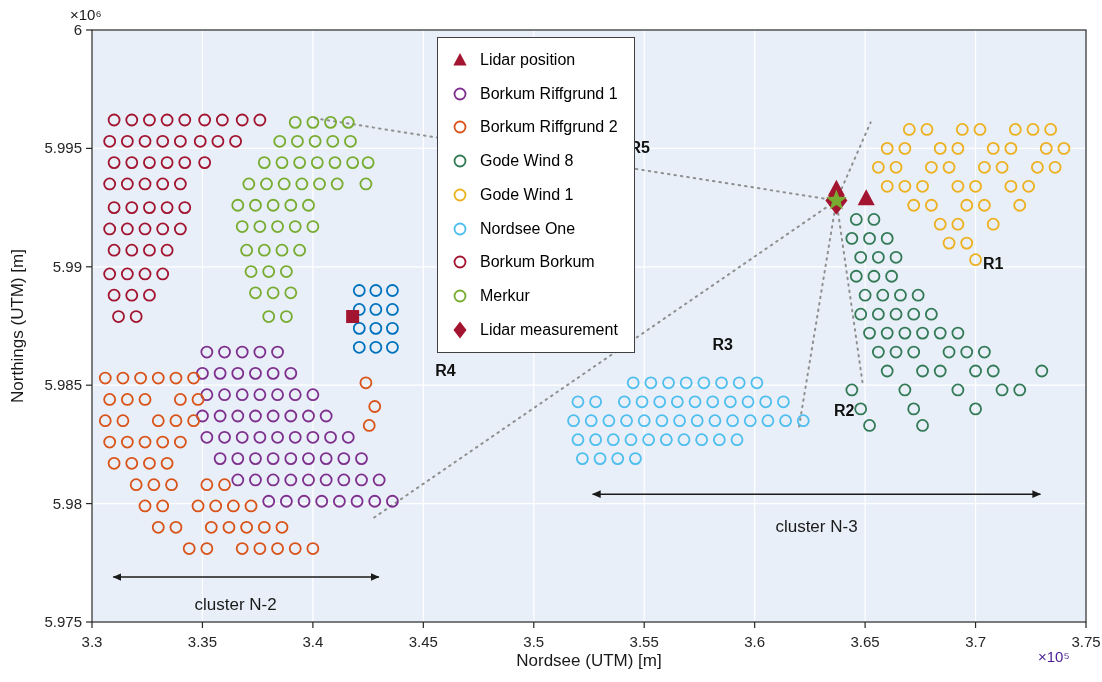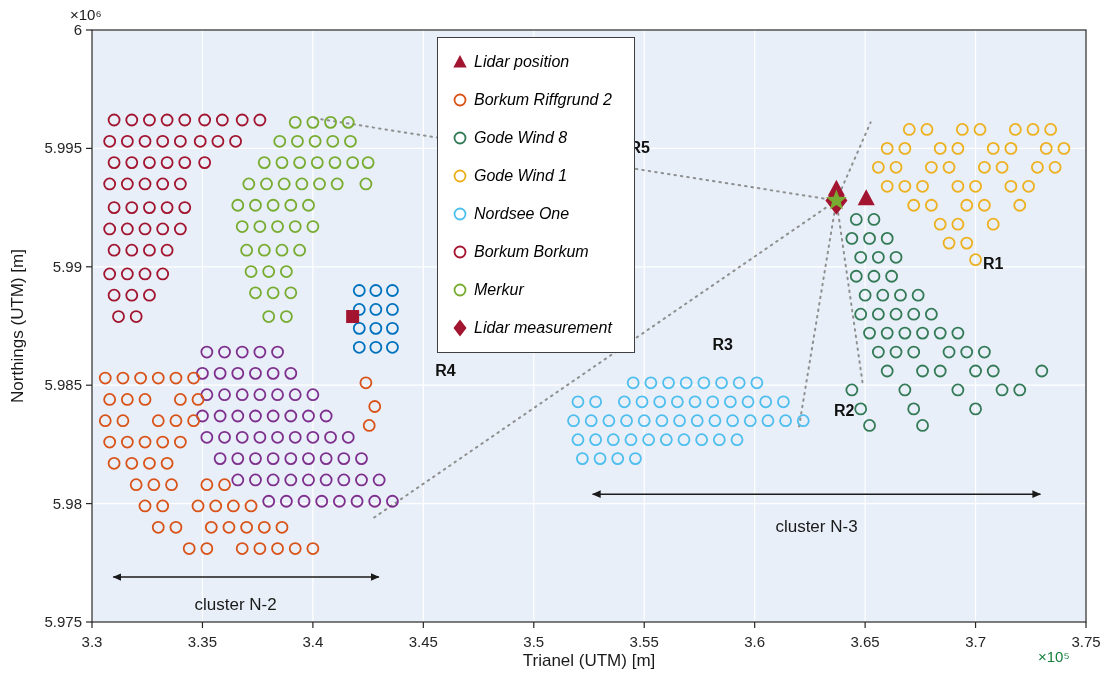--- a/index.html
+++ b/index.html
@@ -2,29 +2,29 @@
 <html><head>
 <meta charset="utf-8">
 <style>
   * { margin:0; padding:0; box-sizing:border-box; }
   html,body { background:#ffffff; font-family:"Liberation Sans","DejaVu Sans",sans-serif; }
   .figure { position:relative; width:1102px; height:682px; background:#ffffff; overflow:hidden; }
   svg text { font-family:"Liberation Sans","DejaVu Sans",sans-serif; }
   #plot-svg { position:absolute; left:0; top:0; }
   .xlabel { position:absolute; left:92px; top:651px; width:994px; text-align:center; font-size:17px; color:#1a1a1a; }
   .ylabel { position:absolute; left:18px; top:326px; transform:translate(-50%,-50%) rotate(-90deg); white-space:nowrap; font-size:17px; color:#1a1a1a; }
-  .xmult { position:absolute; left:1038px; top:648px; font-size:15px; color:#15803d; }
+  .xmult { position:absolute; left:1038px; top:648px; font-size:15px; color:#4c1d95; }
   .ymult { position:absolute; left:44px; top:6px; font-size:15px; color:#1a1a1a;margin-left:26px; }
   .legend {
     position:absolute; left:437px; top:37px; width:198px; height:316px;
     background:#ffffff; border:1px solid #3f3f3f;
     display:flex; flex-direction:column; justify-content:space-around;
     padding:5px 0;
   }
-  .legend-item { display:flex; align-items:center; gap:0; padding-left:8px;font-style:italic; }
+  .legend-item { display:flex; align-items:center; gap:6px; padding-left:8px; }
   .legend-item span { font-size:16px; color:#000; white-space:nowrap; line-height:1; }
 </style>
 </head>
 <body>
 
 <div class="figure">
   <svg id="plot-svg" width="1102" height="682">
     <defs>
       <marker id="ah" viewBox="0 0 10 10" refX="9" refY="5" markerWidth="9" markerHeight="9" orient="auto-start-reverse" markerUnits="userSpaceOnUse">
         <path d="M0 0.8 L9.6 5 L0 9.2 z" fill="#1a1a1a"></path>
@@ -479,28 +479,34 @@
       <line x1="86" y1="266.7999999999916" x2="92" y2="266.7999999999916" stroke="#262626" stroke-width="1.2"></line>
       <text x="82" y="271.7999999999916" text-anchor="end" font-size="15" fill="#262626">5.99</text>
       <line x1="86" y1="148.3999999999958" x2="92" y2="148.3999999999958" stroke="#262626" stroke-width="1.2"></line>
       <text x="82" y="153.3999999999958" text-anchor="end" font-size="15" fill="#262626">5.995</text>
       <line x1="86" y1="30" x2="92" y2="30" stroke="#262626" stroke-width="1.2"></line>
       <text x="82" y="35" text-anchor="end" font-size="15" fill="#262626">6</text>
     </svg>
 
   <div class="ymult">×10⁶</div>
   <div class="xmult">×10⁵</div>
-  <div class="xlabel">Trianel (UTM) [m]</div>
+  <div class="xlabel">Nordsee (UTM) [m]</div>
   <div class="ylabel">Northings (UTM) [m]</div>
   <div class="legend" id="legend">
       <div class="legend-item">
         <svg width="28" height="20">
           <polygon points="14,3 7.3500000000000005,15.46 20.65,15.46" fill="#A2142F"></polygon>
         </svg>
         <span>Lidar position</span>
+      </div>
+      <div class="legend-item">
+        <svg width="28" height="20">
+          <circle cx="14" cy="10" r="5.5" fill="none" stroke="#7E2F8E" stroke-width="1.8"></circle>
+        </svg>
+        <span>Borkum Riffgrund 1</span>
       </div>
       <div class="legend-item">
         <svg width="28" height="20">
           <circle cx="14" cy="10" r="5.5" fill="none" stroke="#D95319" stroke-width="1.8"></circle>
         </svg>
         <span>Borkum Riffgrund 2</span>
       </div>
       <div class="legend-item">
         <svg width="28" height="20">
           <circle cx="14" cy="10" r="5.5" fill="none" stroke="#337A56" stroke-width="1.8"></circle>

